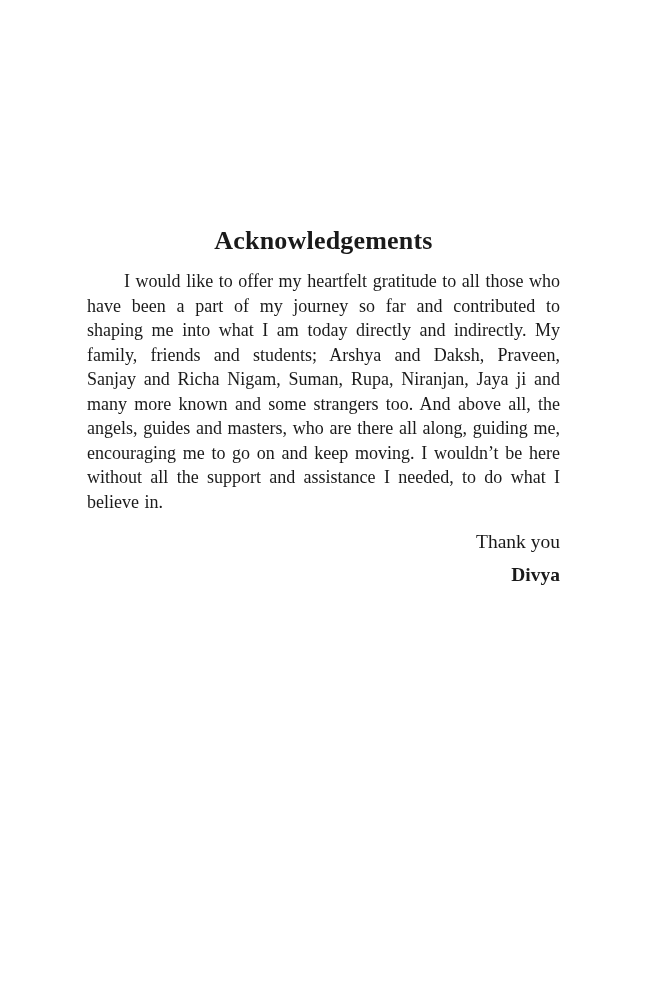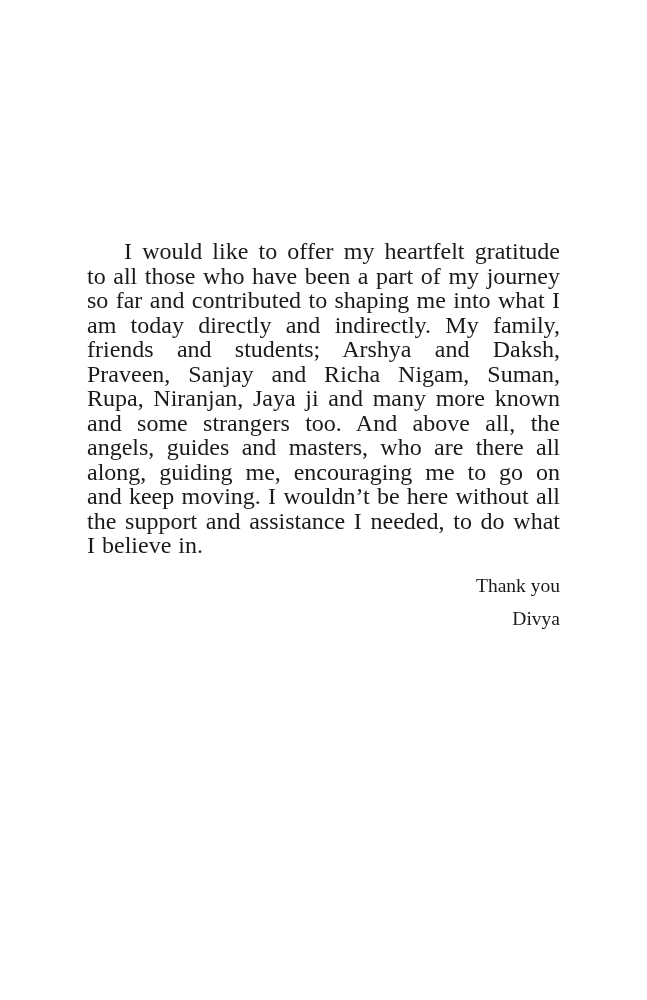--- a/index.html
+++ b/index.html
@@ -25,45 +25,46 @@
   .doc-title {
     margin: 0;
     text-align: center;
     font-size: 26px;
     line-height: 30px;
     font-weight: bold;
     letter-spacing: 0.2px;
   }
   .body-paragraph {
     margin: 13px 0 0 0;
-    font-size: 24px;
+    font-size: 18px;
     line-height: 24.5px;
     text-align: justify;
     text-indent: 37px;
     word-spacing: 1px;
   }
   .closing-line {
     margin: 15px 0 0 0;
     font-size: 19.5px;
     line-height: 25px;
     text-align: right;
   }
   .signature-line {
     margin: 8px 0 0 0;
     font-size: 19.5px;
     line-height: 25px;
     text-align: right;
-    font-weight: normal;
+    font-weight: bold;
   }
 </style>
 </head>
 <body>
 
 <div class="page">
   <div class="content">
+    <h1 class="doc-title">Acknowledgements</h1>
 
     <p class="body-paragraph">I would like to offer my heartfelt gratitude to all those who have been a part of my journey so far and contributed to shaping me into what I am today directly and indirectly. My family, friends and students; Arshya and Daksh, Praveen, Sanjay and Richa Nigam, Suman, Rupa, Niranjan, Jaya ji and many more known and some strangers too. And above all, the angels, guides and masters, who are there all along, guiding me, encouraging me to go on and keep moving. I wouldn’t be here without all the support and assistance I needed, to do what I believe in.</p>
 
     <p class="closing-line">Thank you</p>
 
     <p class="signature-line">Divya</p>
   </div>
 </div>
 
 </body></html>

